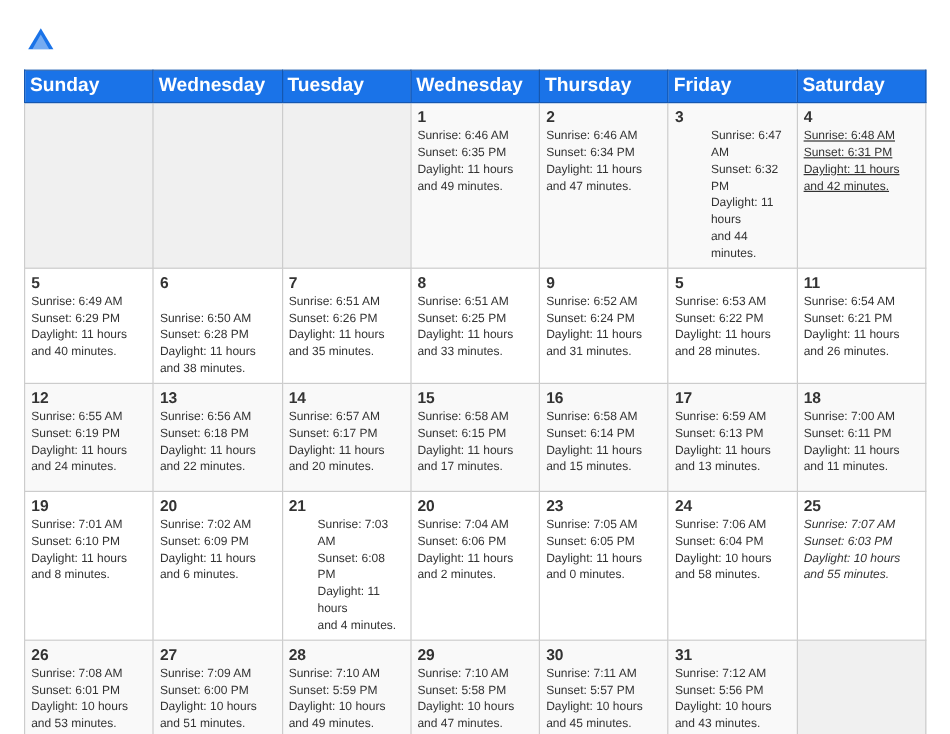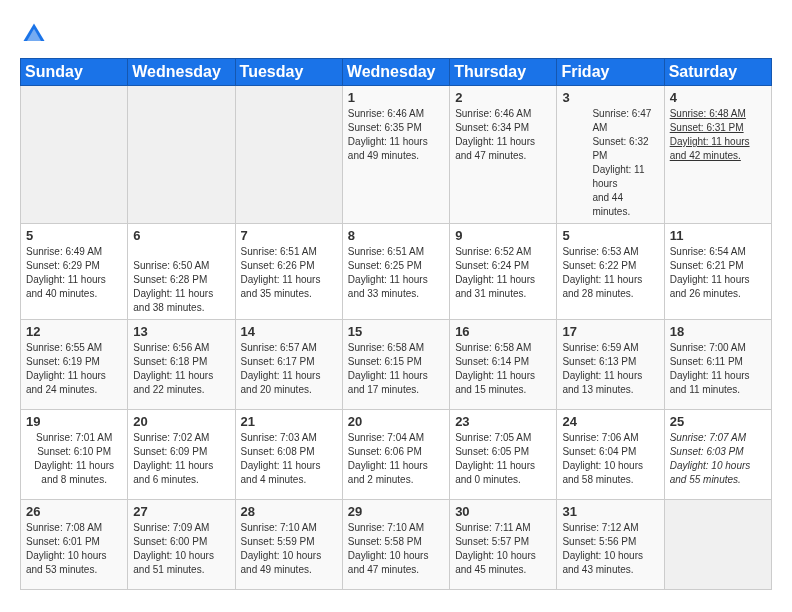--- a/index.html
+++ b/index.html
@@ -256,35 +256,35 @@
           <span class="day-num">18</span>
           <div class="day-info" style="white-space: pre-line;">Sunrise: 7:00 AM
 Sunset: 6:11 PM
 Daylight: 11 hours
 and 11 minutes.</div>
         </td>
       </tr>
       <tr>
         <td>
           <span class="day-num">19</span>
-          <div class="day-info" style="white-space: pre-line; text-align: center;">Sunrise: 7:01 AM
+          <div class="day-info" style="white-space: pre-line;">Sunrise: 7:01 AM
 Sunset: 6:10 PM
 Daylight: 11 hours
 and 8 minutes.</div>
         </td>
         <td>
           <span class="day-num">20</span>
           <div class="day-info" style="white-space: pre-line;">Sunrise: 7:02 AM
 Sunset: 6:09 PM
 Daylight: 11 hours
 and 6 minutes.</div>
         </td>
         <td>
           <span class="day-num">21</span>
-          <div class="day-info" style="white-space: pre-line;">Sunrise: 7:03 AM
+          <div class="day-info" style="white-space: pre-line; margin-left: 24px;">Sunrise: 7:03 AM
 Sunset: 6:08 PM
 Daylight: 11 hours
 and 4 minutes.</div>
         </td>
         <td>
           <span class="day-num">20</span>
           <div class="day-info" style="white-space: pre-line;">Sunrise: 7:04 AM
 Sunset: 6:06 PM
 Daylight: 11 hours
 and 2 minutes.</div>

